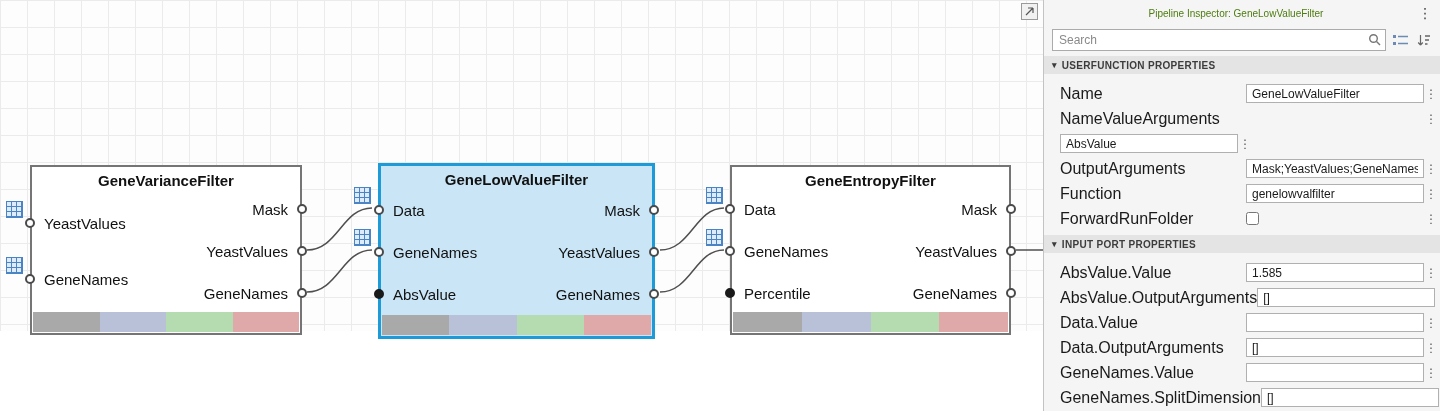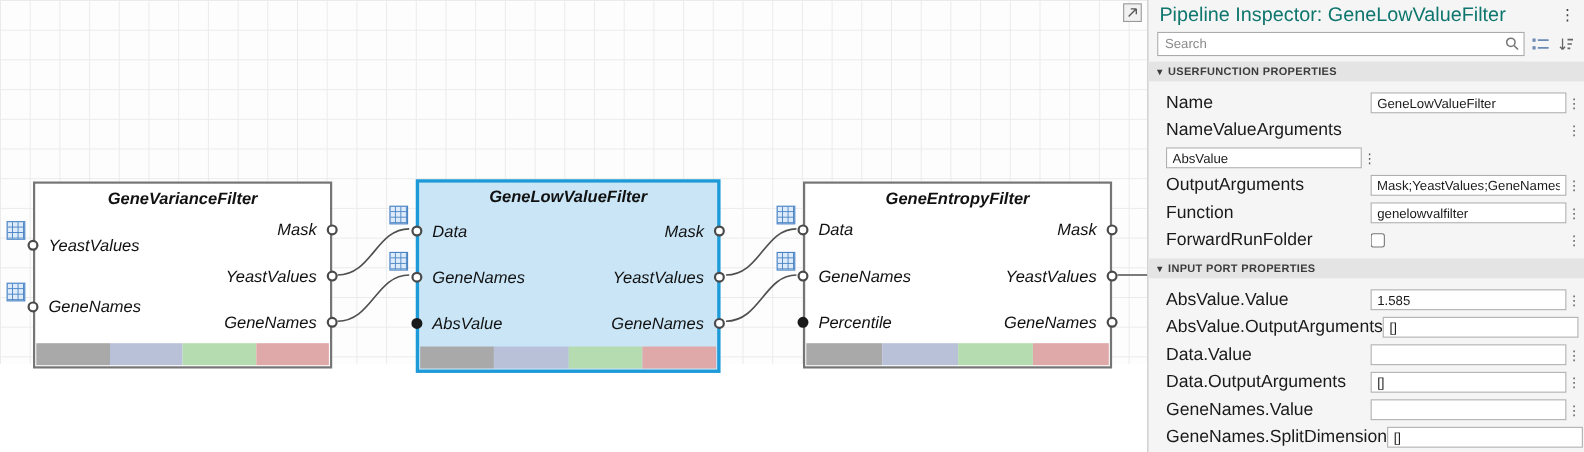--- a/index.html
+++ b/index.html
@@ -7,21 +7,20 @@
   #screen { position:relative; width:1440px; height:411px; overflow:hidden; background:#fff; }
 
   
   #canvas {
     position:absolute; left:0; top:0; width:1043px; height:331px;
     background-color:#fdfdfd;
     background-image:
       linear-gradient(#ebebeb 1px, transparent 1px),
       linear-gradient(90deg, #ebebeb 1px, transparent 1px);
     background-size:27px 27px;
-    font-style:italic;
   }
   #wires { position:absolute; left:0; top:0; width:1043px; height:411px; z-index:1; }
 
   .block { position:absolute; background:#fff; border:2px solid #757575; z-index:2; }
   .block.selected { background:#c9e5f6; border:3px solid #1d9ad8; }
   .block-title { position:absolute; top:5px; left:0; right:0; text-align:center;
                  font-weight:bold; font-size:15px; color:#111; }
   .port { position:absolute; width:10px; height:10px; border:2px solid #4a4a4a;
           border-radius:50%; background:#fff; z-index:4; }
   .port.in  { left:-7px; }
@@ -49,21 +48,21 @@
     display:flex; align-items:center; justify-content:center; cursor:pointer;
   }
 
   
   #panel {
     position:absolute; left:1043px; top:0; width:397px; height:411px;
     background:#f5f5f5; border-left:1px solid #c3c3c3;
     color:#1a1a1a; font-size:12px;
   }
   .panel-title-row { height:26px; display:flex; align-items:center; padding:0 8px 0 10px; }
-  .panel-title-row .title { flex:1; font-size:18px; color:#0f766e; }
+  .panel-title-row .title { flex:1; font-size:10px; color:#4d7c0f;text-align:center; }
   .kebab { width:14px; text-align:center; color:#444; font-size:14px; cursor:pointer; }
 
   .search-row { height:28px; display:flex; align-items:center; padding:0 6px 0 8px; gap:4px; }
   .search-box { flex:1; position:relative; height:22px; }
   .search-box input { width:100%; height:22px; border:1px solid #ababab; background:#fff;
                       padding:0 22px 0 6px; font-size:12px; font-family:inherit; color:#333; }
   .search-box input::placeholder { color:#8a8a8a; }
   .search-box .mag { position:absolute; right:5px; top:4px; }
   .icon-btn { width:20px; height:20px; border:none; background:transparent;
               display:flex; align-items:center; justify-content:center; cursor:pointer; }

